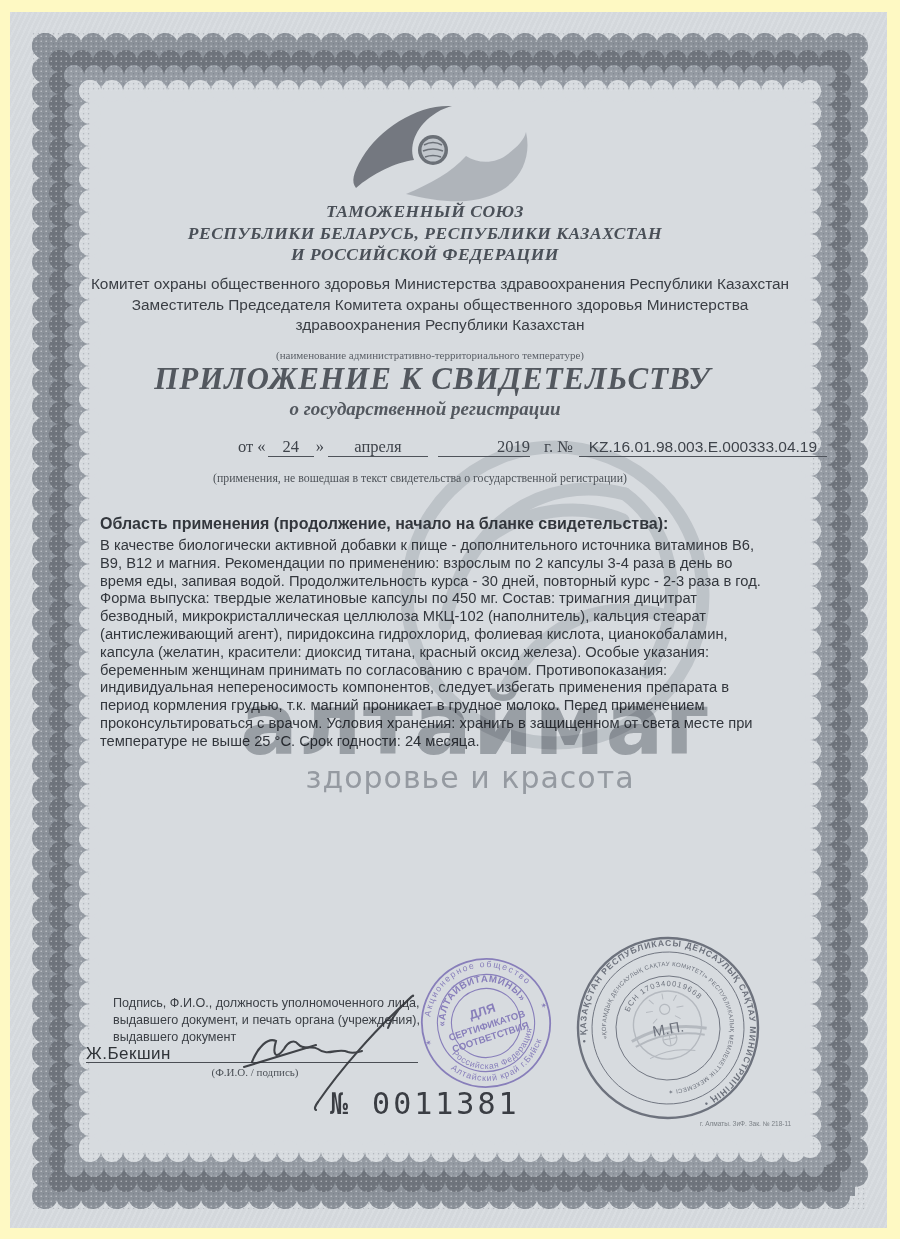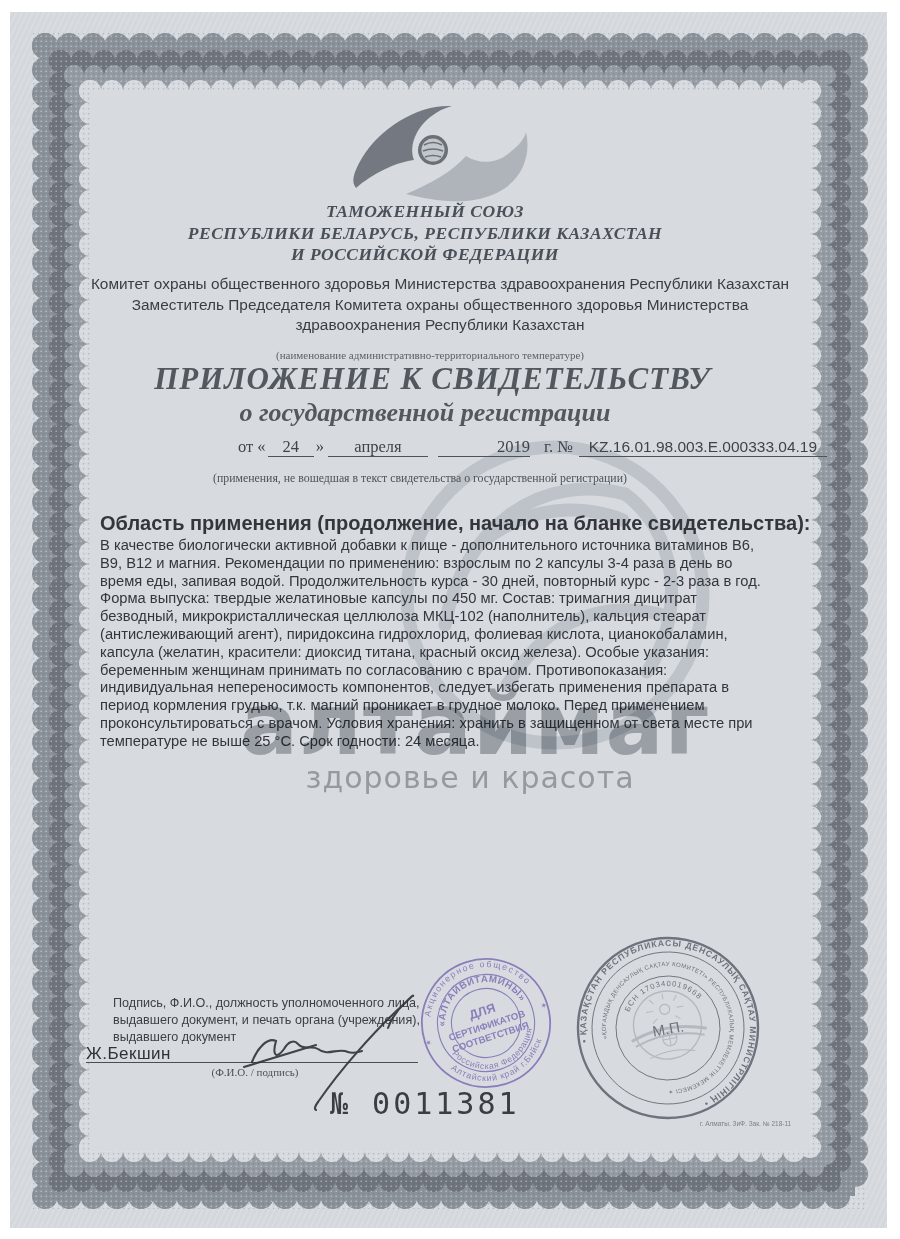--- a/index.html
+++ b/index.html
@@ -1,46 +1,46 @@
 <!DOCTYPE html>
 <html><head>
 <meta charset="utf-8">
 <style>
   html,body{margin:0;padding:0;background:#e9e9e7;}
-  .scan{position:relative;width:900px;height:1239px;background:#ffffff;overflow:hidden;
+  .scan{position:relative;width:900px;height:1239px;background:#fef9c3;overflow:hidden;
         font-family:"Liberation Sans",sans-serif;}
   .paper{position:absolute;left:10px;top:12px;right:13px;bottom:11px;background:#d7dbdf;}
   .paper::after{content:"";position:absolute;inset:0;
         background:repeating-linear-gradient(115deg,rgba(255,255,255,.06) 0 2px,rgba(0,0,0,.015) 2px 5px);}
   .layer{position:absolute;left:0;top:0;}
   .abs{position:absolute;}
   .center{text-align:center;}
 
   .union-head{left:0;top:201px;width:850px;font-family:"Liberation Serif",serif;
         font-style:italic;font-weight:bold;font-size:17.5px;line-height:21.5px;
         color:#4a5058;letter-spacing:.5px;white-space:pre-line;}
   .authority{left:40px;top:274px;width:800px;font-size:15.4px;line-height:20.5px;
         color:#3a3e44;white-space:pre-line;}
   .territory-caption{left:130px;top:349px;width:600px;font-family:"Liberation Serif",serif;
         font-size:11px;color:#5a5f66;}
   .title-main{left:0;top:361px;width:865px;font-family:"Liberation Serif",serif;
         font-style:italic;font-weight:bold;font-size:31px;color:#53585f;letter-spacing:1px;}
   .title-sub{left:0;top:398px;width:850px;font-family:"Liberation Serif",serif;
-        font-style:italic;font-weight:bold;font-size:26px;color:#53585f;}
+        font-style:italic;font-weight:bold;font-size:19px;color:#53585f;}
   .date-line{left:238px;top:437px;width:600px;font-family:"Liberation Serif",serif;
         font-size:16.5px;color:#3f444b;white-space:nowrap;}
   .u{display:inline-block;border-bottom:1.4px solid #4e535a;text-align:center;line-height:19px;}
   .u-day{min-width:46px;margin:0 2px;}
   .u-month{min-width:100px;margin-right:10px;}
   .u-year{min-width:92px;margin-right:14px;text-align:right;}
   .u-number{min-width:248px;margin-left:6px;font-family:"Liberation Sans",sans-serif;font-size:15.5px;}
   .info-caption{left:140px;top:471px;width:560px;font-family:"Liberation Serif",serif;
         font-size:11.8px;color:#4c5157;}
   .body-block{left:100px;top:514px;width:712px;color:#33373d;}
-  .body-heading{font-size:20px;font-weight:bold;line-height:19px;margin-bottom:4px;}
+  .body-heading{font-size:16px;font-weight:bold;line-height:19px;margin-bottom:4px;}
   .body-par{font-size:14.7px;line-height:17.8px;white-space:pre-line;}
 
   .wm{mix-blend-mode:multiply;}
   .wm-brand{left:240px;top:674px;width:460px;font-family:"DejaVu Sans",sans-serif;
         font-weight:bold;font-size:86px;color:#6d737b;opacity:.5;letter-spacing:1px;}
   .wm-tagline{left:240px;top:760px;width:460px;font-family:"DejaVu Sans",sans-serif;
         font-size:30px;color:#70767e;opacity:.55;letter-spacing:1px;}
 
   .sig-note{left:113px;top:995px;width:320px;font-family:Liberation Sans, sans-serif;
         font-size:12.6px;line-height:17px;color:#3c4046;white-space:pre-line;}

